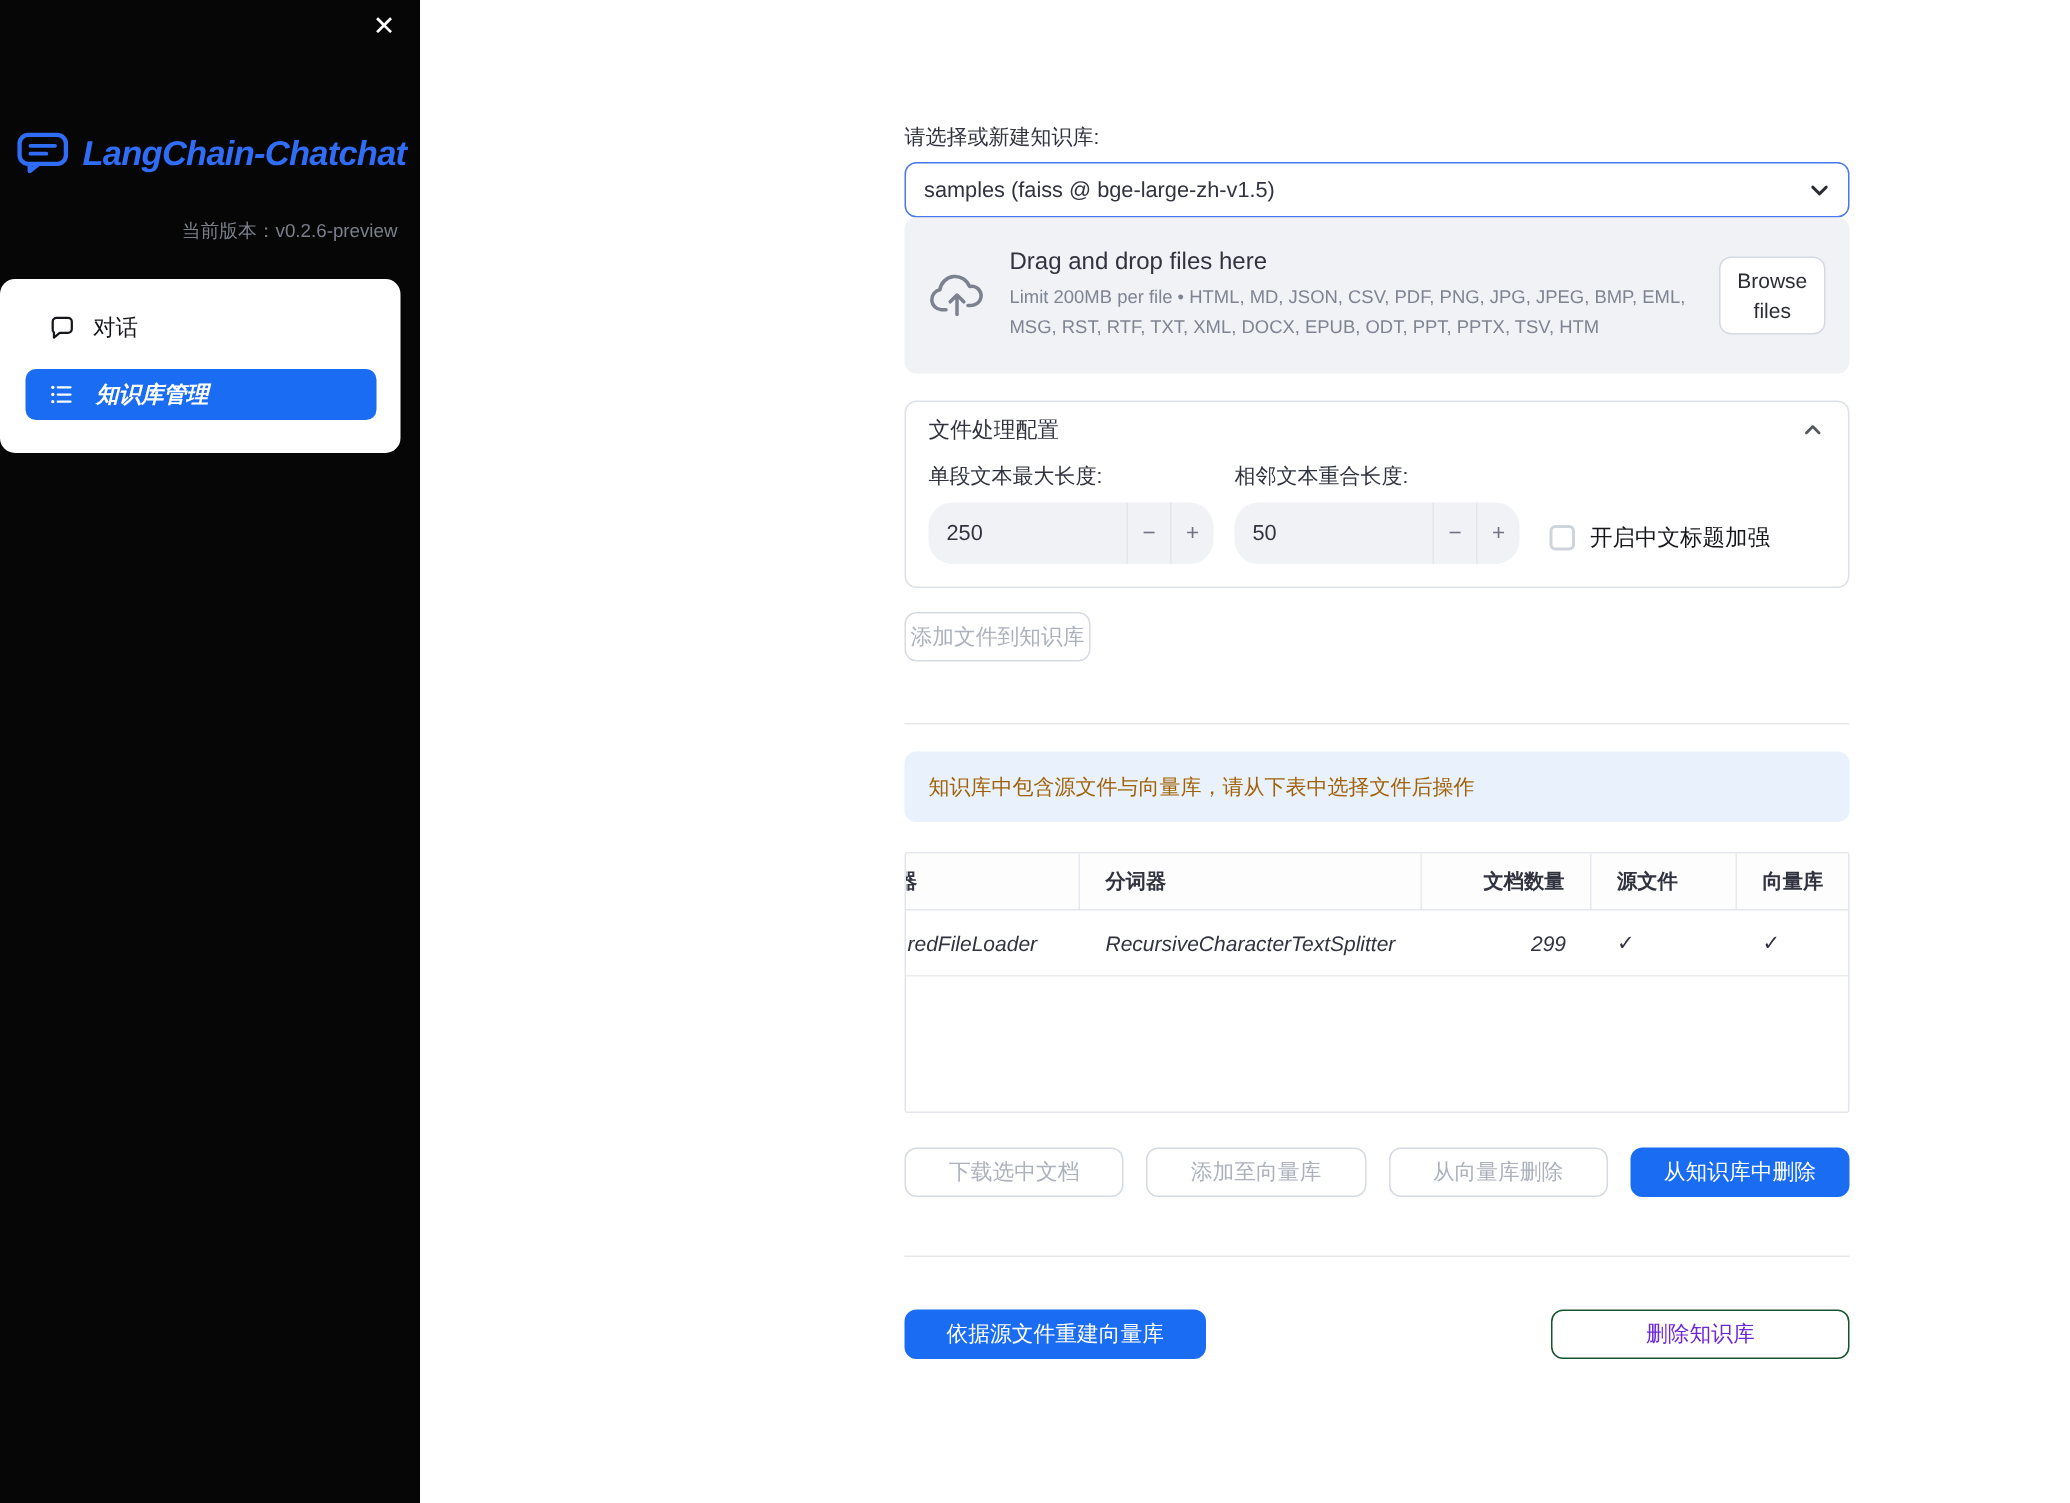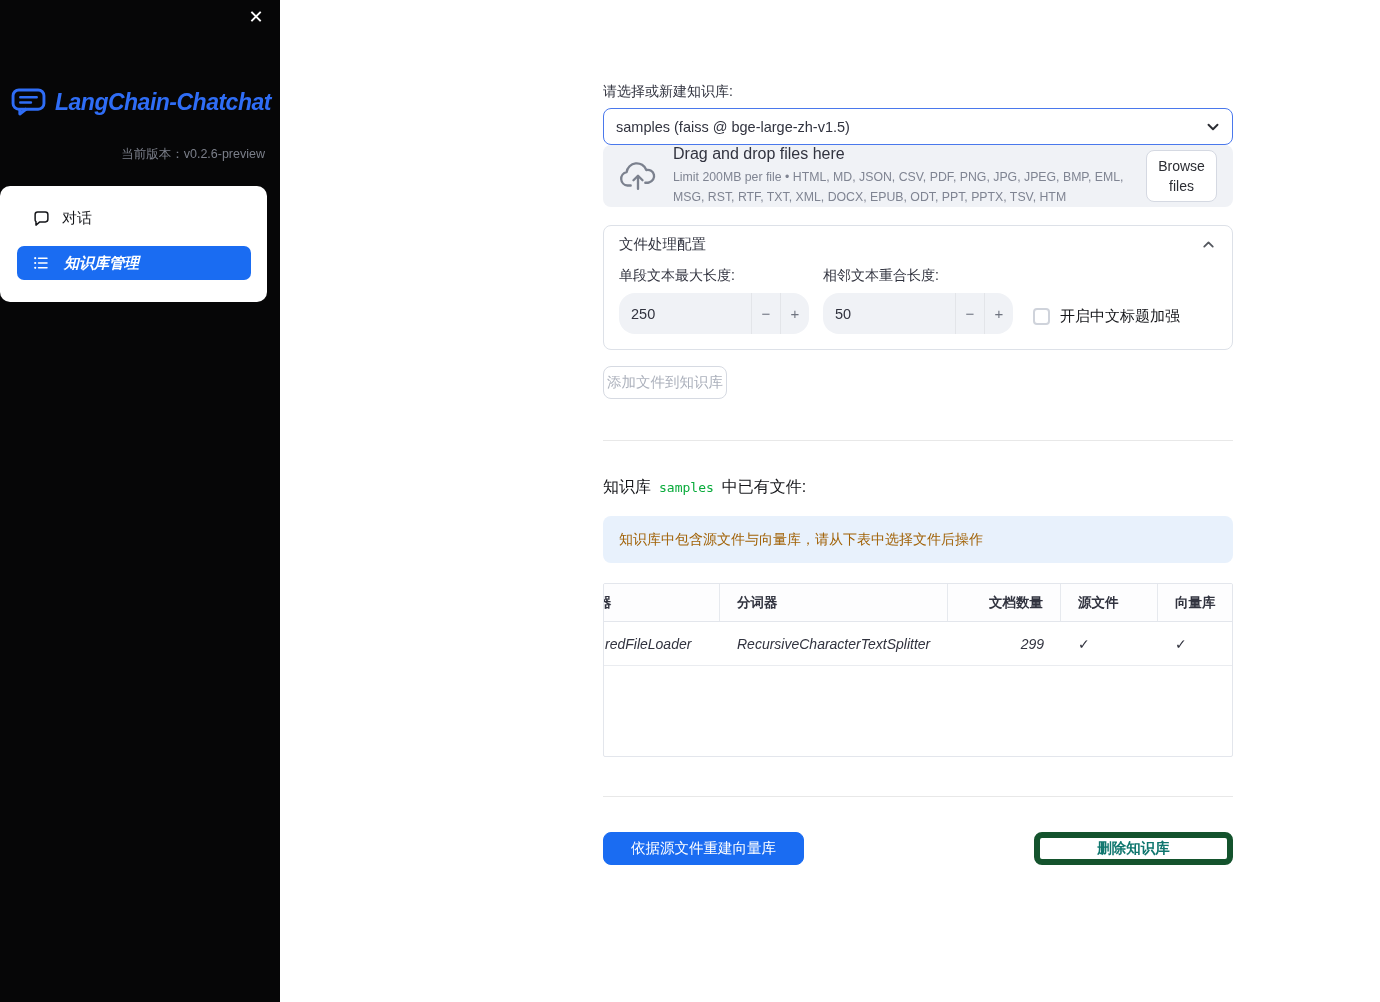--- a/index.html
+++ b/index.html
@@ -22,21 +22,21 @@
   .main { margin-left:280px; background:#ffffff; min-height:1002px; }
   .content { width:630px; margin-left:323px; padding-top:83px; padding-bottom:37px; }
 
   .field-label { font-size:14px; color:#31333f; margin-bottom:7px; }
 
   .selectbox { height:37px; border:1px solid #4a78ec; border-radius:8px; background:#fff;
     display:flex; align-items:center; justify-content:space-between; padding:0 10px 0 12px; cursor:pointer; }
   .selectbox .value { font-size:14.5px; }
 
   .upload-label { margin-top:19px; }
-  .dropzone { background:#f0f2f6; border-radius:8px; height:62px; padding:0 16px; display:flex; align-items:center; gap:16px; }
+  .dropzone { background:#f0f2f6; border-radius:8px; height:104px; padding:0 16px; display:flex; align-items:center; gap:16px; }
   .drop-texts { flex:1; }
   .drop-title { font-size:16px; color:#31333f; margin-bottom:5px; }
   .drop-sub { font-size:12.3px; color:#7f8492; line-height:1.55; max-width:472px; }
   .browse-btn { width:71px; min-width:71px; height:52px; background:#fff; border:1px solid #d5d9e2; border-radius:8px;
     font-size:14px; color:#2b2d33; display:flex; align-items:center; justify-content:center; text-align:center;
     line-height:1.45; padding:0 8px; cursor:pointer; }
 
   .expander { margin-top:18px; border:1px solid #dde1e8; border-radius:8px; padding:0 15px 15px; }
   .expander-header { height:37px; display:flex; align-items:center; justify-content:space-between; cursor:pointer; }
   .expander-title { font-size:14.5px; }
@@ -47,21 +47,21 @@
   .numinput { height:41px; background:#f0f2f6; border-radius:16px; display:flex; align-items:stretch; overflow:hidden; }
   .numvalue { flex:1; display:flex; align-items:center; padding-left:12px; font-size:14.5px; }
   .step-btn { width:29px; display:flex; align-items:center; justify-content:center; color:#6f7480;
     font-size:15px; cursor:pointer; border-left:1px solid rgba(0,0,0,0.05); }
   .checkbox-field { align-self:flex-end; height:35px; display:flex; align-items:center; gap:10px; margin-left:20px; cursor:pointer; }
   .checkbox-box { width:17px; height:17px; border:2px solid #cfd3db; border-radius:4px; background:#fff; }
   .checkbox-label { font-size:15px; color:#15161a; }
 
   .btn { height:33px; border-radius:8px; font-size:14.5px; display:inline-flex; align-items:center; justify-content:center; cursor:pointer; }
   .btn-disabled { background:#fff; border:1px solid #d6dae2; color:#acb1bc; }
-  .btn-secondary { background:#fff; border:6px solid #14532d; color:#0f766e;font-weight:bold; }
+  .btn-secondary { background:#fff; border:1px solid #14532d; color:#6d28d9; }
   .btn-primary { background:#1a6cf2; border:1px solid #1a6cf2; color:#ffffff; }
   .add-btn { margin-top:16px; padding:0 3px; }
 
   .divider { border:none; border-top:1px solid #e8e8e8; height:0; }
   .divider-1 { margin-top:41px; }
   .divider-2 { margin-top:39px; }
 
   .kb-line { margin-top:36px; font-size:16px; color:#15161a; display:flex; align-items:center; gap:8px; }
   .kb-code { font-family:"DejaVu Sans Mono","Liberation Mono",monospace; font-size:13px; color:#09ab3b; }
 
@@ -193,25 +193,20 @@
           <span class="checkbox-box"></span>
           <span class="checkbox-label">开启中文标题加强</span>
         </div>
       </div>
     </div>
 
     <button class="btn btn-disabled add-btn">添加文件到知识库</button>
 
     <hr class="divider divider-1">
 
-    <div class="kb-line">
-      <span>知识库</span>
-      <span class="kb-code">samples</span>
-      <span>中已有文件:</span>
-    </div>
 
     <div class="infobox">
       <span>知识库中包含源文件与向量库，请从下表中选择文件后操作</span>
     </div>
 
     <div class="table-wrap">
       <div class="thead">
         <div class="th c0">
             <span class="clip">器</span>
           </div>
@@ -230,20 +225,26 @@
       </div>
       <div class="trow">
         <div class="td c0">redFileLoader</div>
         <div class="td c1">RecursiveCharacterTextSplitter</div>
         <div class="td c2">299</div>
         <div class="td c3">✓</div>
         <div class="td c4">✓</div>
       </div>
     </div>
 
+    <div class="btn-row">
+      <button class="btn btn-disabled">下载选中文档</button>
+      <button class="btn btn-disabled">添加至向量库</button>
+      <button class="btn btn-disabled">从向量库删除</button>
+      <button class="btn btn-primary">从知识库中删除</button>
+    </div>
 
     <hr class="divider divider-2">
 
     <div class="bottom-row">
       <button class="btn btn-primary rebuild-btn">依据源文件重建向量库</button>
       <button class="btn btn-secondary delete-kb-btn">删除知识库</button>
     </div>
 
   </div>
 </div>

